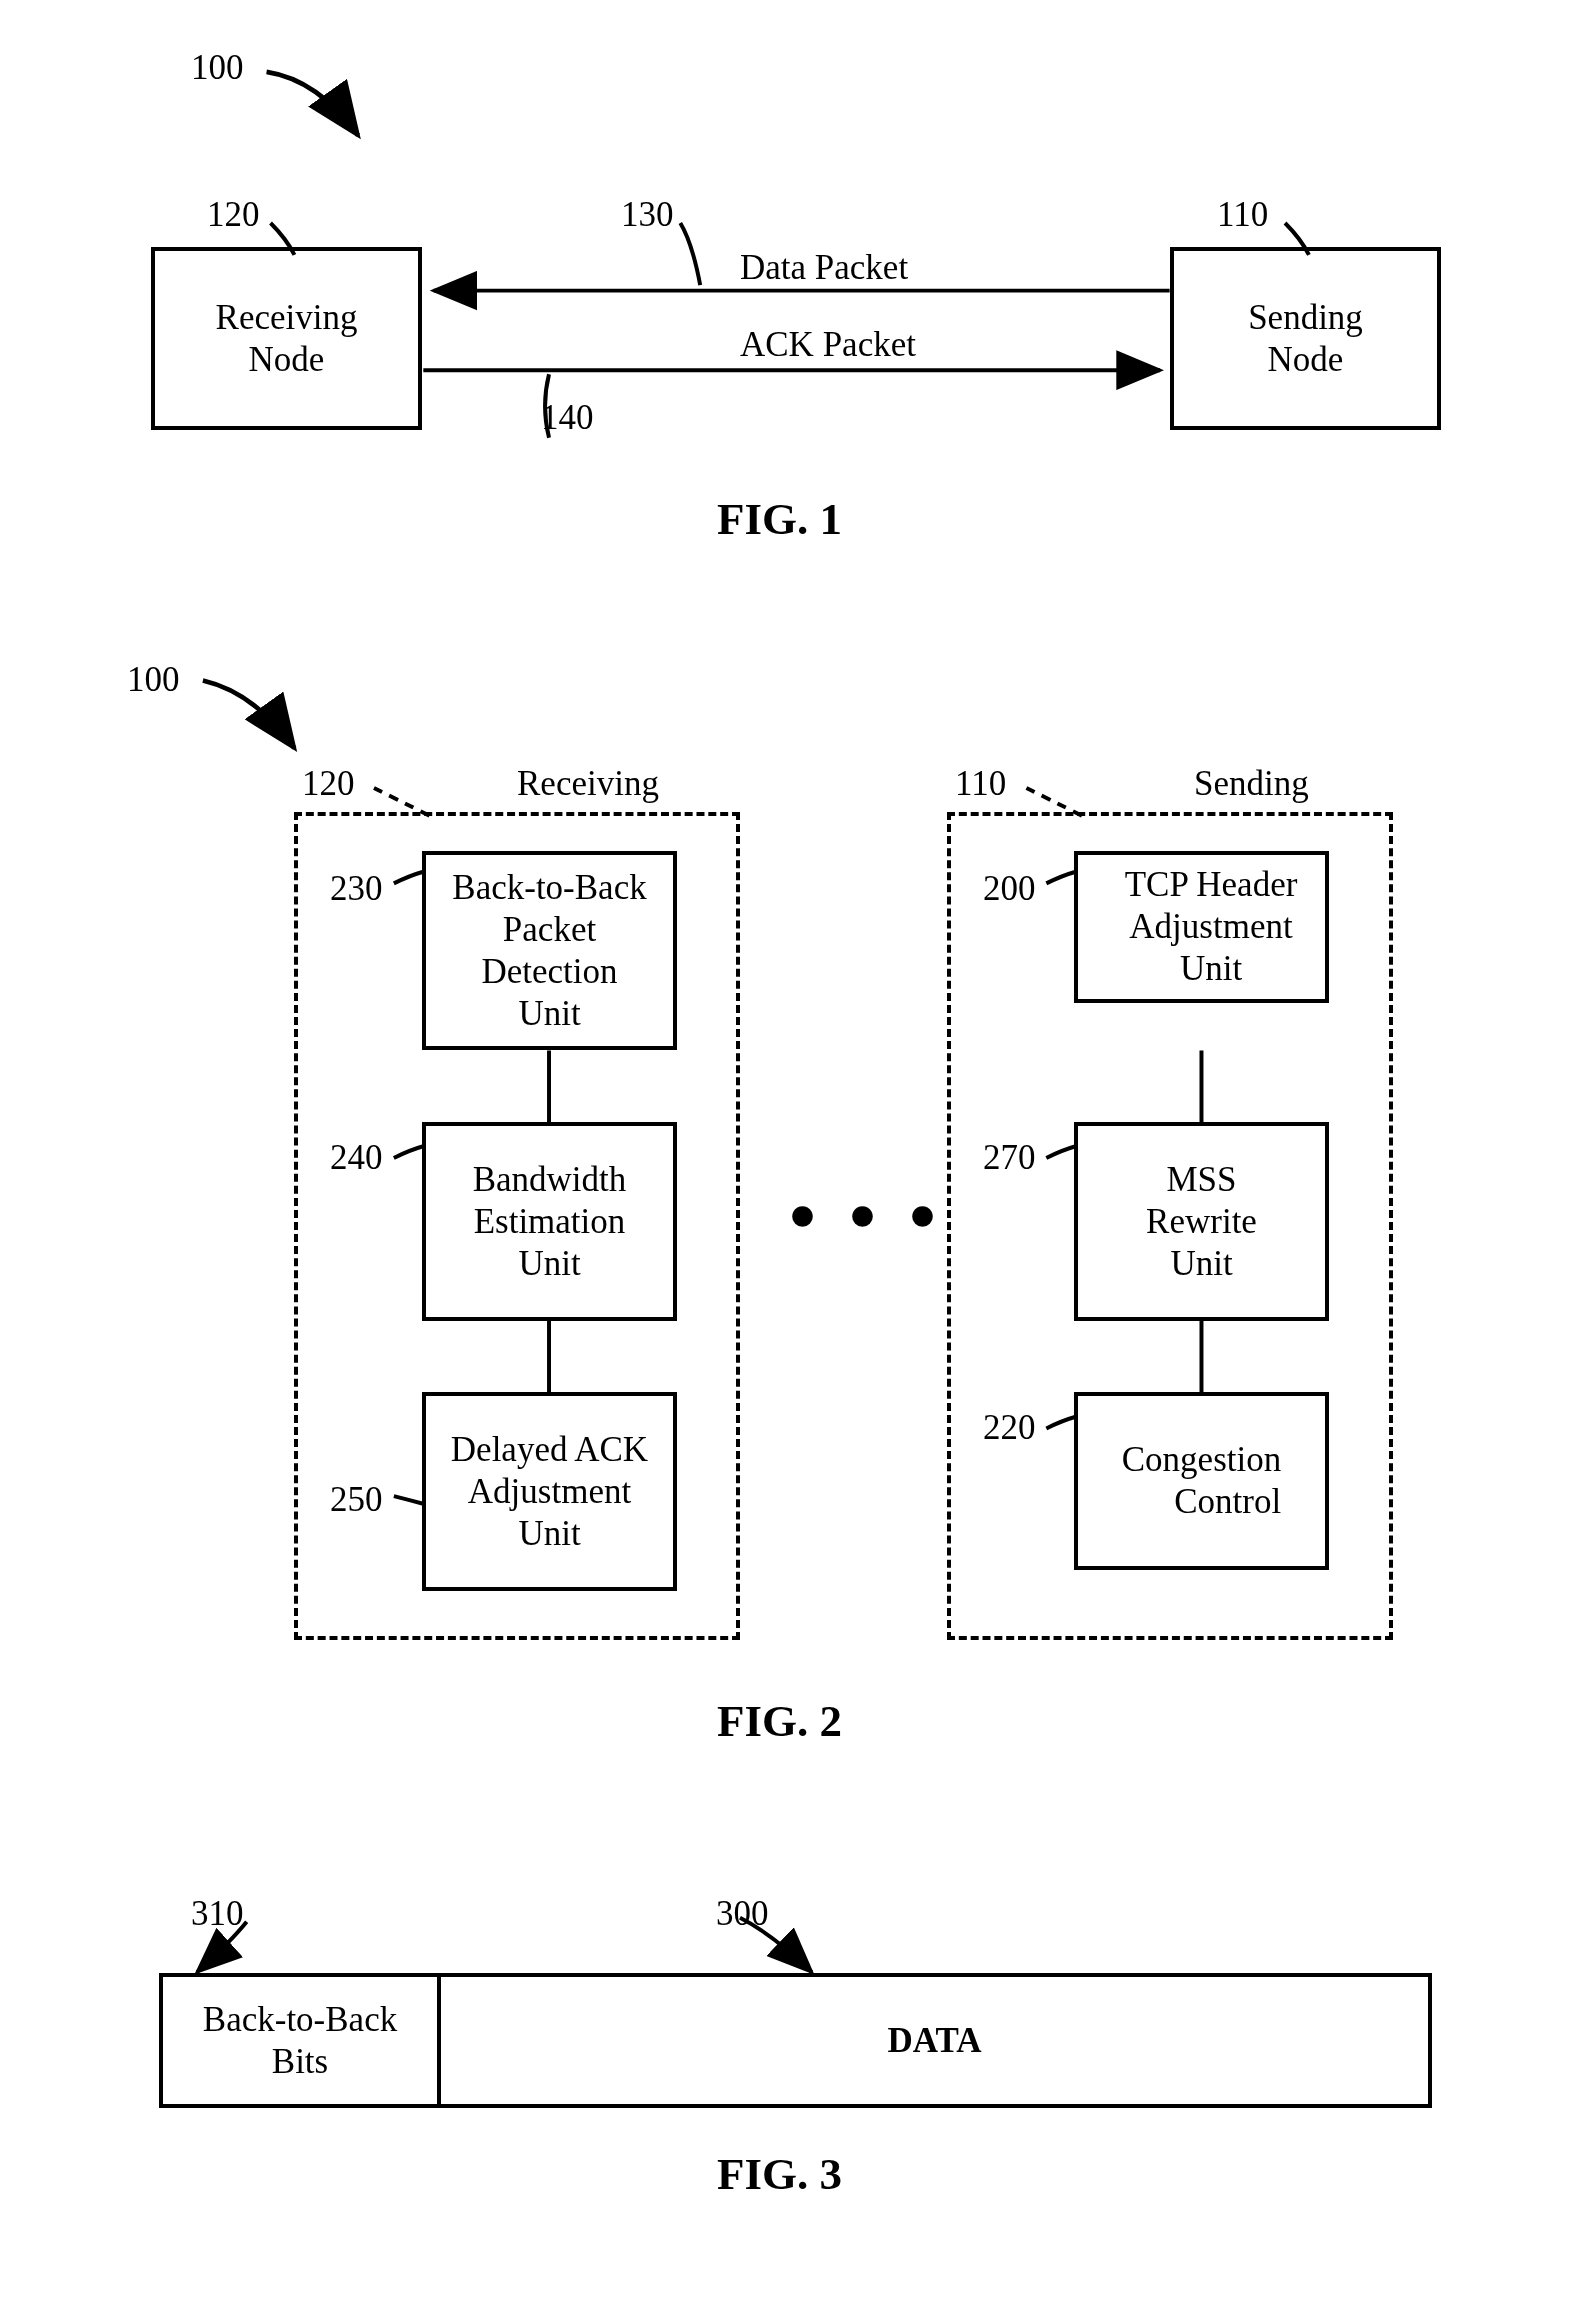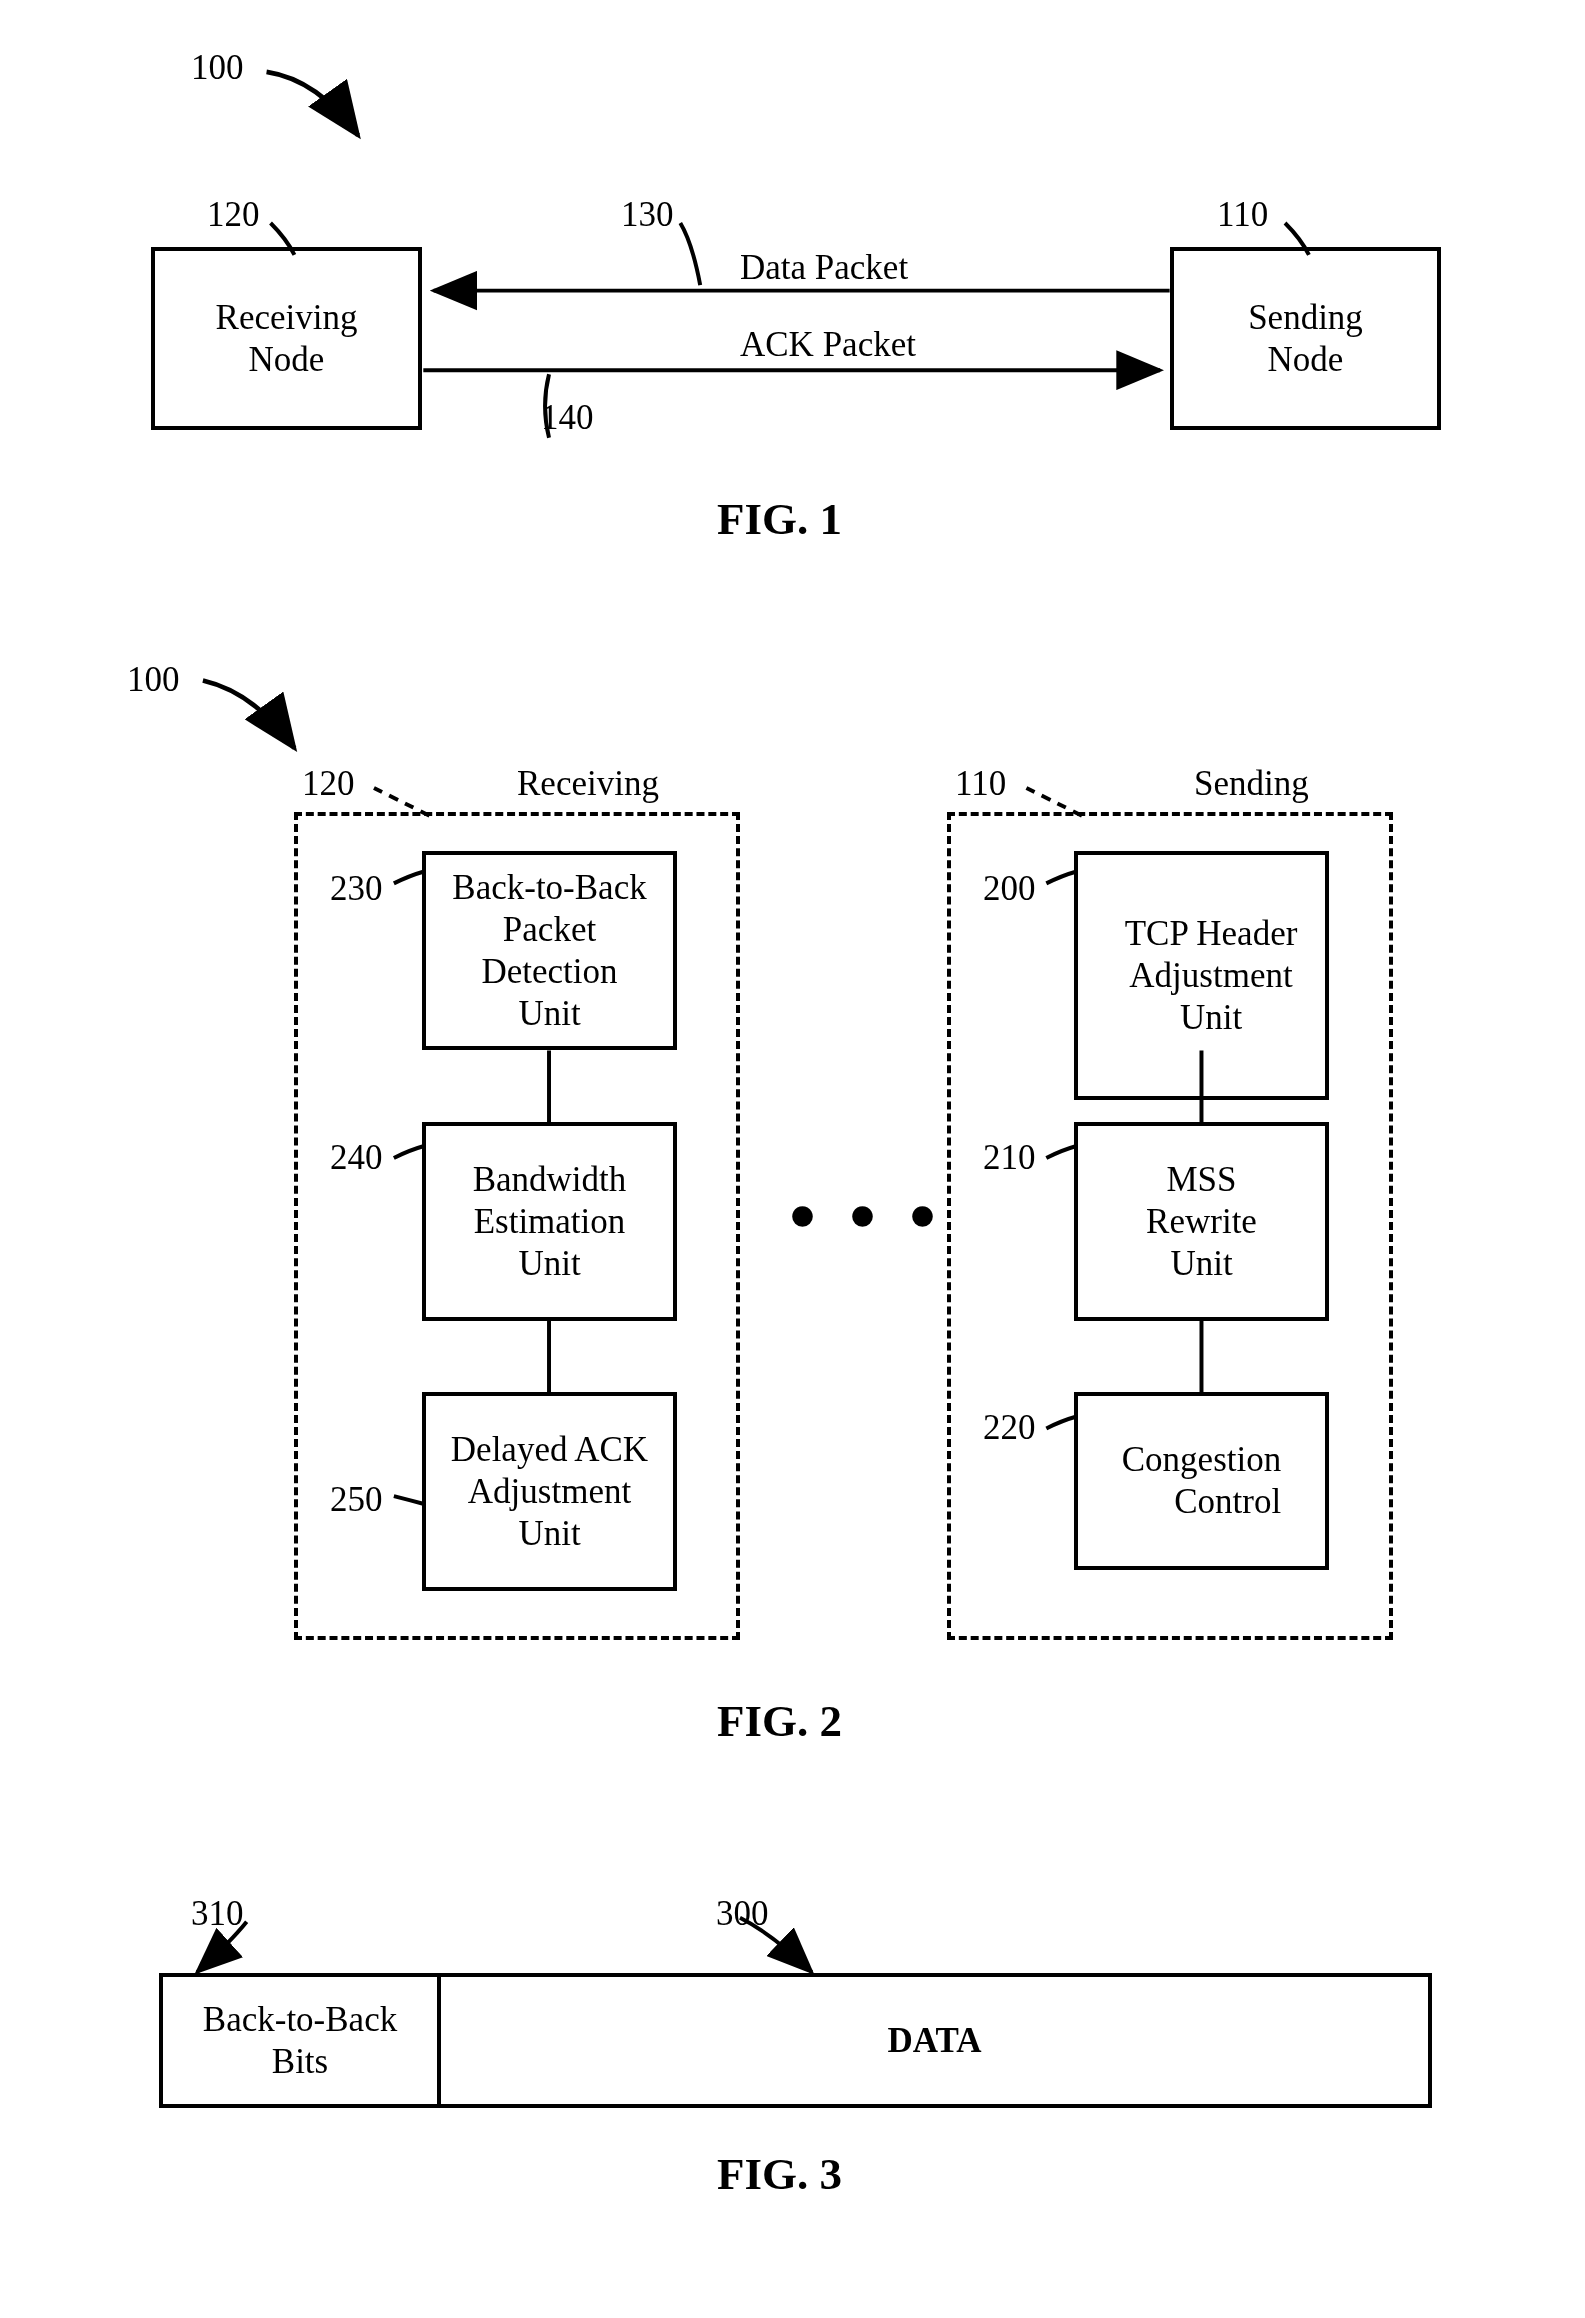--- a/index.html
+++ b/index.html
@@ -93,25 +93,25 @@
 <div class="box" style="left:422px; top:1122px; width:255px; height:199px; white-space: pre-line;">Bandwidth
 Estimation
 Unit</div>
 
 <div class="label" style="left:330px; top:1480px;">250</div>
 <div class="box" style="left:422px; top:1392px; width:255px; height:199px; white-space: pre-line;">Delayed ACK
 Adjustment
 Unit</div>
 
 <div class="label" style="left:983px; top:869px;">200</div>
-<div class="box" style="left:1074px; top:851px; width:255px; height:249px; white-space: pre-line; padding-left: 19px;">TCP Header
+<div class="box" style="left:1074px; top:851px; width:255px; height:152px; white-space: pre-line; padding-left: 19px;">TCP Header
 Adjustment
 Unit</div>
 
-<div class="label" style="left:983px; top:1138px;">210</div>
+<div class="label" style="left:983px; top:1138px;">270</div>
 <div class="box" style="left:1074px; top:1122px; width:255px; height:199px; white-space: pre-line;">MSS
 Rewrite
 Unit</div>
 
 <div class="label" style="left:983px; top:1408px;">220</div>
 <div class="box" style="left:1074px; top:1392px; width:255px; height:178px; white-space: pre-line; text-align: right;">Congestion
 Control</div>
 
 <div class="dots" style="left:788px; top:1186px;">● ● ●</div>
 

